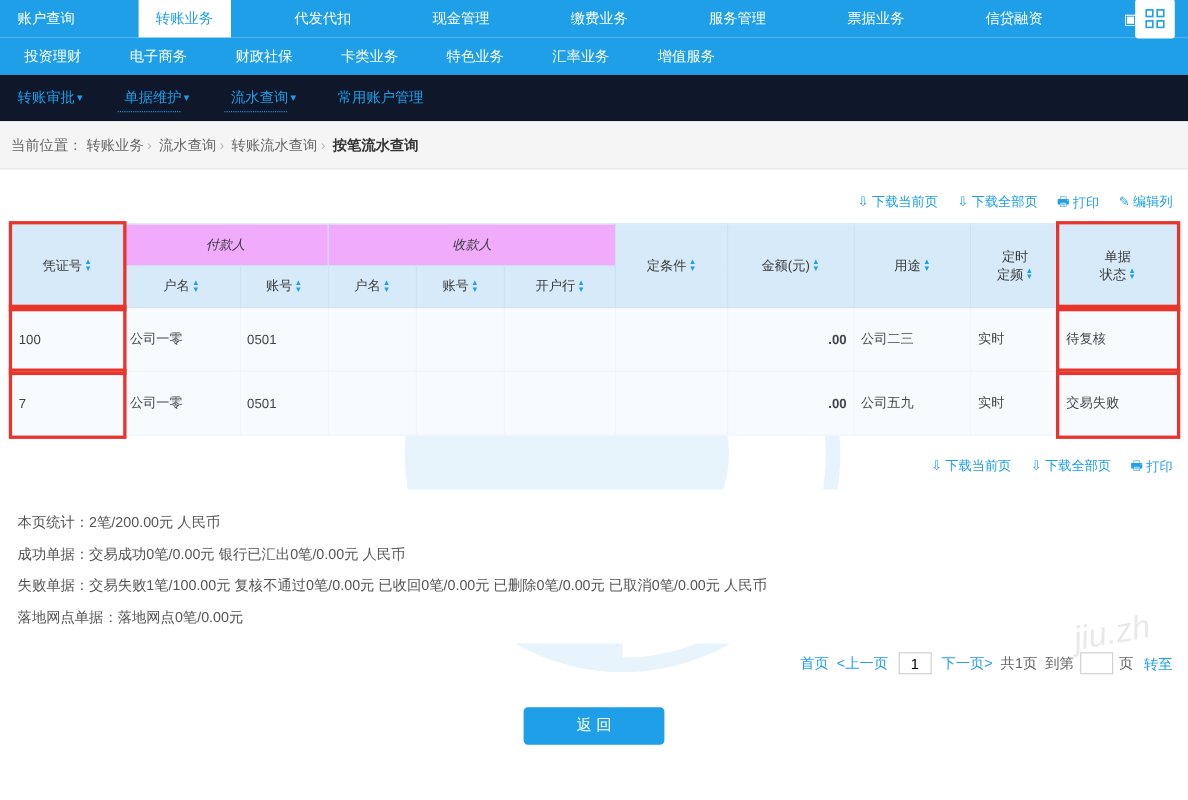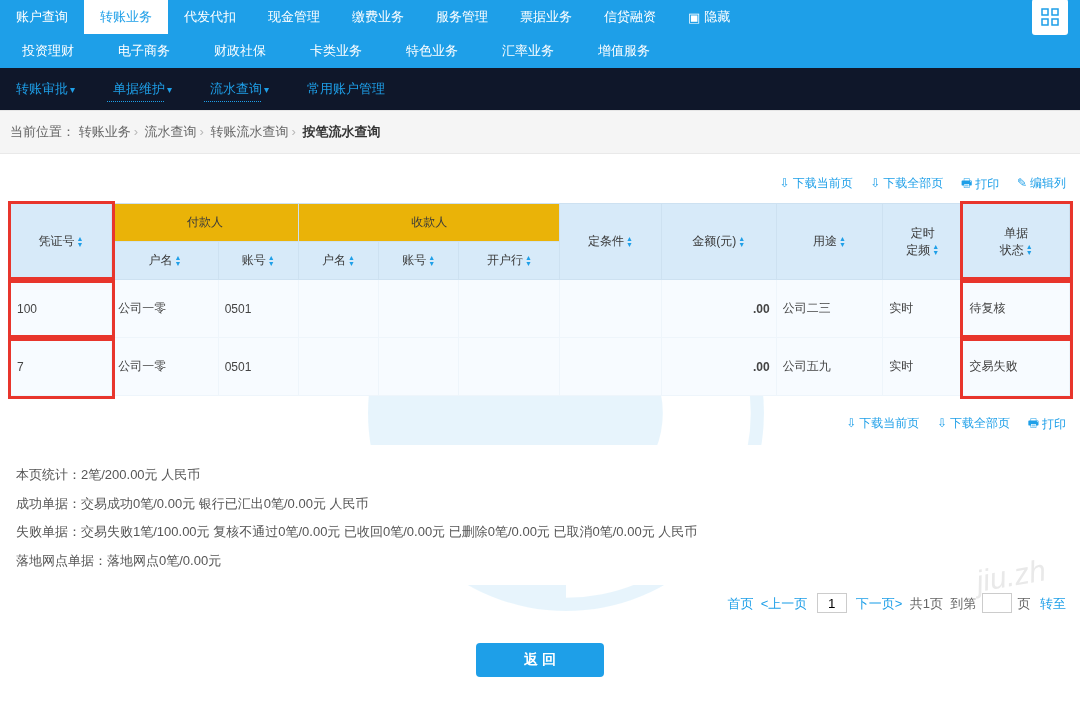--- a/index.html
+++ b/index.html
@@ -1,19 +1,19 @@
 <!DOCTYPE html>
 <html><head>
   <meta charset="utf-8">
   <style>
     * { margin: 0; padding: 0; box-sizing: border-box; }
     body { font-family: "Microsoft YaHei", Arial, sans-serif; font-size: 13px; color: #333; background: #fff; width: 1080px; }
 
     
-    .top-nav { background: #1e9fe8; display: flex; position: relative; }
+    .top-nav { background: #1e9fe8; display: flex; position: relative; justify-content: space-between; }
     .top-nav .nav-item { padding: 8px 16px; color: #fff; cursor: pointer; font-size: 13px; }
     .top-nav .nav-item.active { background: #fff; color: #1e9fe8; }
     .top-nav-row2 { background: #1e9fe8; display: flex; }
     .top-nav-row2 .nav-item { padding: 8px 22px; color: #fff; cursor: pointer; font-size: 13px; }
     .hide-link { display: inline-flex; align-items: center; gap: 4px; }
     .grid-icon { position: absolute; right: 12px; top: 50%; transform: translateY(-50%); background: #fff; width: 36px; height: 36px; border-radius: 3px; display: flex; align-items: center; justify-content: center; color: #1e9fe8; cursor: pointer; }
 
     
     .secondary-bar { background: #0f172a; border-bottom: 1px solid #e5e5e5; padding: 6px 10px; display: flex; gap: 26px; }
     .secondary-bar .sec-item { color: #1e9fe8; cursor: pointer; padding: 6px 6px; display: inline-flex; align-items: center; gap: 2px; position: relative; }
@@ -28,21 +28,21 @@
 
     
     .action-row { padding: 20px 14px 4px; text-align: right; }
     .action-link { color: #1e9fe8; cursor: pointer; margin-left: 14px; display: inline-flex; align-items: center; gap: 3px; font-size: 12px; }
 
     
     .tbl-wrap { position: relative; margin: 4px 10px 12px 10px; }
     .bg-logo { position: absolute; left: 26%; top: -10px; width: 560px; height: 440px; opacity: 0.10; pointer-events: none; }
     table.data { width: 100%; border-collapse: collapse; font-size: 12px; position: relative; z-index: 1; }
     table.data th { background: #d7eaf9; font-weight: normal; text-align: center; padding: 10px 6px; border: 1px solid #cde1f1; color: #3a3a3a; }
-    table.data th.group { background: #eab308; }
+    table.data th.group { background: #f0abfc; font-style: italic; }
     table.data td { padding: 20px 6px; border: 1px solid #eef5fb; background: #f7fbff; color: #444; }
     .sort-ind { display: inline-flex; flex-direction: column; font-size: 7px; line-height: 6px; margin-left: 2px; vertical-align: middle; }
     .sort-ind .up { color: #1e9fe8; }
     .sort-ind .dn { color: #1e9fe8; }
 
     .red-box { outline: 3px solid #e8352c; }
     .amount { color: #e8352c; text-align: right; padding-right: 8px; font-weight: bold; }
     .voucher { color: #1e9fe8; margin-left: 40px; }
 
     
@@ -53,21 +53,21 @@
     .summary-wm { position: absolute; right: 24px; bottom: -24px; font-size: 30px; color: #e9e9e9; font-style: italic; pointer-events: none; transform: rotate(-10deg); }
 
     
     .pagination { padding: 8px 14px 20px; text-align: right; color: #666; font-size: 13px; }
     .pagination .pg-link { color: #1e9fe8; cursor: pointer; text-align: center; }
     .pagination input[type="text"] { width: 30px; height: 20px; border: 1px solid #ccc; text-align: center; margin: 0 2px; }
     .pagination .go { color: #1e9fe8; cursor: pointer; margin-left: 6px; }
 
     
     .back-row { text-align: center; padding: 10px 0 18px; }
-    .back-btn { display: inline-block; background: #1e9fe8; color: #fff; padding: 8px 48px; border-radius: 4px; cursor: pointer; font-size: 14px; font-weight: bold; }
+    .back-btn { display: inline-block; background: #1e9fe8; color: #fff; padding: 8px 48px; border-radius: 4px; cursor: pointer; font-size: 14px; }
   </style>
 </head>
 <body>
 
 <div class="top-nav">
   <div class="nav-item">账户查询</div>
   <div class="nav-item active">转账业务</div>
   <div class="nav-item">代发代扣</div>
   <div class="nav-item">现金管理</div>
   <div class="nav-item">缴费业务</div>

